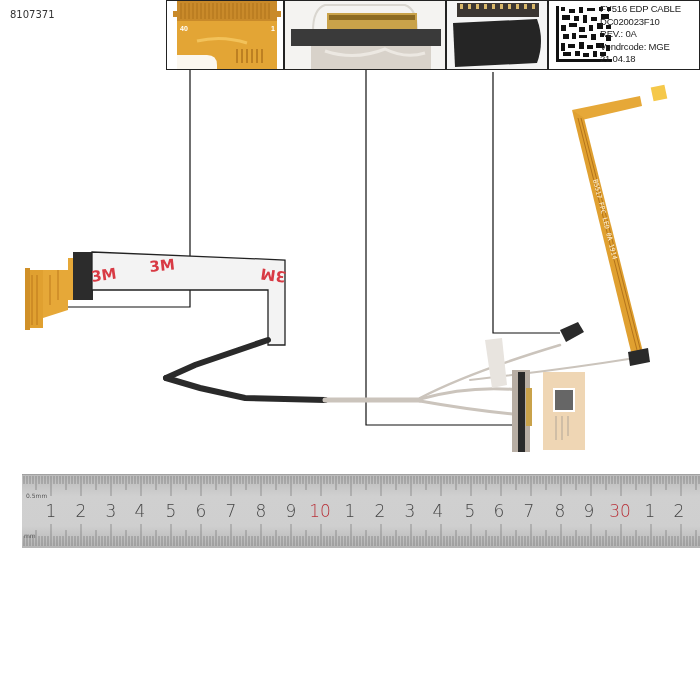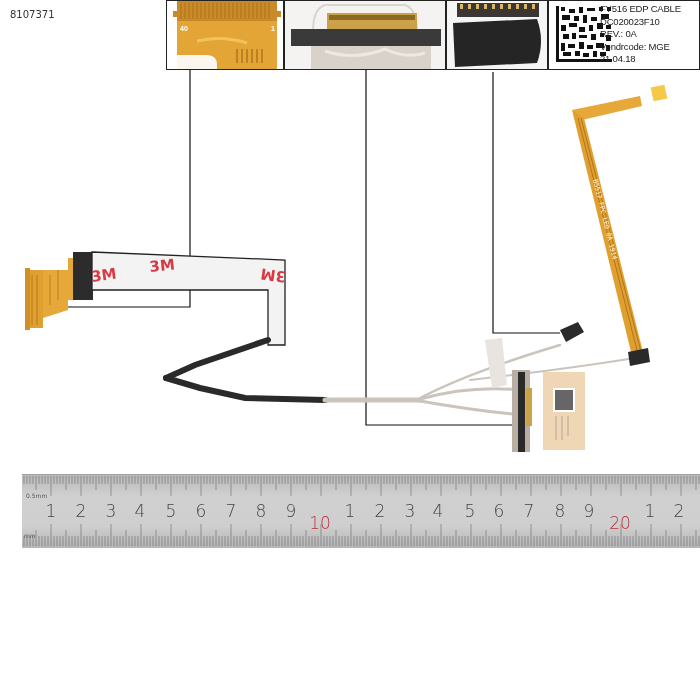--- a/index.html
+++ b/index.html
@@ -3,21 +3,21 @@
 <meta charset="utf-8">
 <style>
   html, body { margin:0; padding:0; background:#ffffff; }
   body { width:700px; height:700px; position:relative; overflow:hidden; font-family:"Liberation Sans", sans-serif; }
   .sku { position:absolute; left:10px; top:9px; font-size:10px; color:#333; font-family:"DejaVu Sans", sans-serif; }
   .detail-box { position:absolute; top:0; height:70px; border:1px solid #222; box-sizing:border-box; background:#fff; overflow:hidden; }
   .label-text { position:absolute; left:600px; top:3px; font-size:9.5px; line-height:12.5px; color:#222; font-family:"Liberation Sans", sans-serif; }
   .label-text div { white-space:nowrap; letter-spacing:-0.2px; }
   .ruler { position:absolute; left:22px; top:474px; width:678px; height:74px; background:linear-gradient(#b9b9b9,#d0d0d0 30%,#cfcfcf 70%,#b5b5b5); }
   .ruler-num { position:absolute; top:27px; font-size:17px; color:#444; font-family:"DejaVu Sans", sans-serif; transform:translateX(-50%); font-weight:300; }
-  .ruler-num.red { color:#b8323a;margin-top:12px; }
+  .ruler-num.red { color:#b8323a; }
   .ruler-unit { position:absolute; font-size:6px; color:#555; font-family:"DejaVu Sans", sans-serif; }
   svg { position:absolute; left:0; top:0; }
 </style>
 </head>
 <body>
 
 <div class="sku">8107371</div>
 
 <div class="detail-box" style="left:166px; width:118px;">
   <svg width="118" height="70">
@@ -697,16 +697,16 @@
   <span class="ruler-num red" style="left:298px;">10</span>
   <span class="ruler-num" style="left:328px;">1</span>
   <span class="ruler-num" style="left:358px;">2</span>
   <span class="ruler-num" style="left:388px;">3</span>
   <span class="ruler-num" style="left:416px;">4</span>
   <span class="ruler-num" style="left:448px;">5</span>
   <span class="ruler-num" style="left:477px;">6</span>
   <span class="ruler-num" style="left:507px;">7</span>
   <span class="ruler-num" style="left:538px;">8</span>
   <span class="ruler-num" style="left:567px;">9</span>
-  <span class="ruler-num red" style="left:598px;">20</span>
+  <span class="ruler-num red" style="left:598px;">30</span>
   <span class="ruler-num" style="left:628px;">1</span>
   <span class="ruler-num" style="left:657px;">2</span>
 </div>
 
 </body></html>

